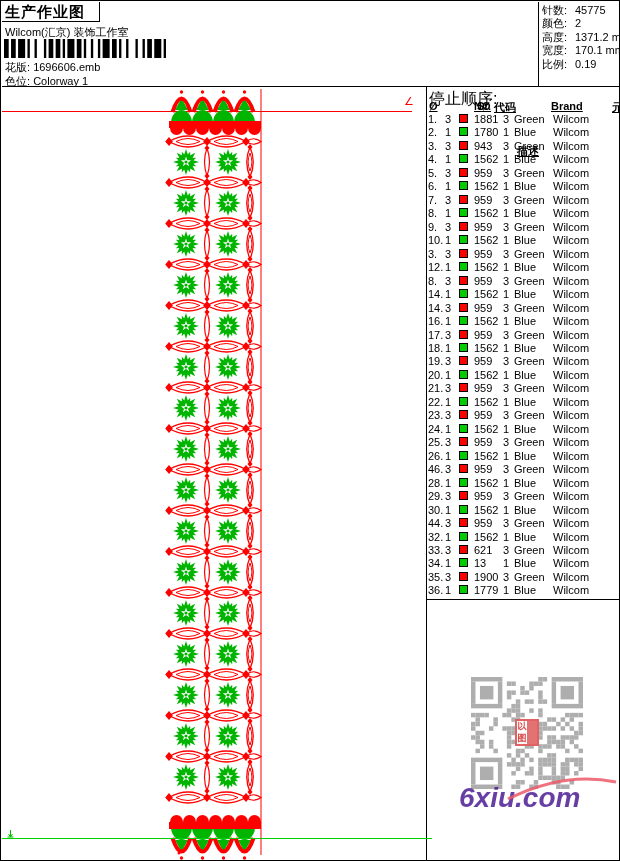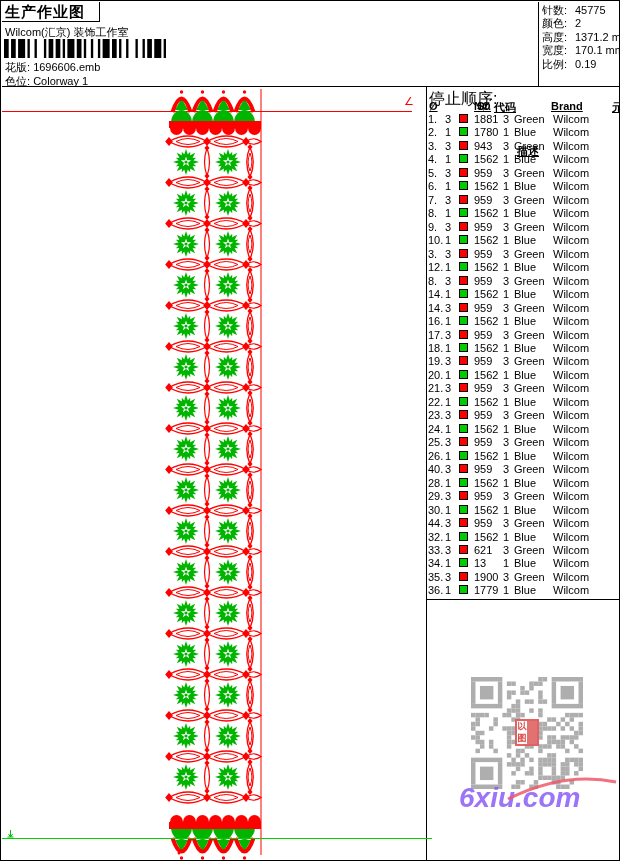--- a/index.html
+++ b/index.html
@@ -29,21 +29,21 @@
 .stop-row{display:grid;grid-template-columns:17px 14px 15px 25px 12px 40px 52px;height:13.47px;font-size:11px;line-height:13px;white-space:nowrap}
 .sw{width:9px;height:9px;border:1px solid #000;margin-top:1px}
 .c-st{text-align:left;padding-right:3px}
 .c-code{text-align:right;padding-right:2px}
 .c-desc{padding-left:3px}
 .c-brand{padding-left:2px}
 #qr{left:470px;top:676px;width:112px;height:112px;opacity:.8;z-index:1}
 #seal{left:514px;top:718px;width:24px;height:27px;border:2px solid rgba(220,70,70,.85);background:rgba(255,255,255,.92);display:grid;grid-template-columns:1fr 1fr;grid-auto-rows:1fr;z-index:4}
 #seal .sc{font-size:9px;line-height:11px;color:#d84848;text-align:center;font-weight:bold}
 #seal .sb{background:rgba(220,80,80,.8)}
-#sixiu{left:458px;top:781px;font-size:28px;font-weight:bold;font-style:italic;color:#8b5cf6;opacity:.85;z-index:4;white-space:nowrap}
+#sixiu{left:458px;top:781px;font-size:28px;font-weight:bold;font-style:italic;color:#4c1d95;opacity:.85;z-index:4;white-space:nowrap}
 #swoosh{left:505px;top:768px;width:112px;height:34px;z-index:5;opacity:.85}
 </style>
 </head>
 <body>
 
 <div id="page">
   <div class="abs" id="title-box">生产作业图</div>
   <div class="abs" id="studio">Wilcom(汇京) 装饰工作室</div>
   <svg class="abs" id="barcode" preserveAspectRatio="none" viewBox="0 0 69 10">
       <rect x="0" y="0" width="2" height="10" fill="#000"></rect>
@@ -856,21 +856,21 @@
         <div>1</div>
         <div>
           <div class="sw" style="background: rgb(0, 204, 0);"></div>
         </div>
         <div class="c-st">1562</div>
         <div class="c-code">1</div>
         <div class="c-desc">Blue</div>
         <div class="c-brand">Wilcom</div>
       </div>
       <div class="stop-row">
-        <div>40.</div>
+        <div>46.</div>
         <div>3</div>
         <div>
           <div class="sw" style="background: rgb(255, 0, 0);"></div>
         </div>
         <div class="c-st">959</div>
         <div class="c-code">3</div>
         <div class="c-desc">Green</div>
         <div class="c-brand">Wilcom</div>
       </div>
       <div class="stop-row">

